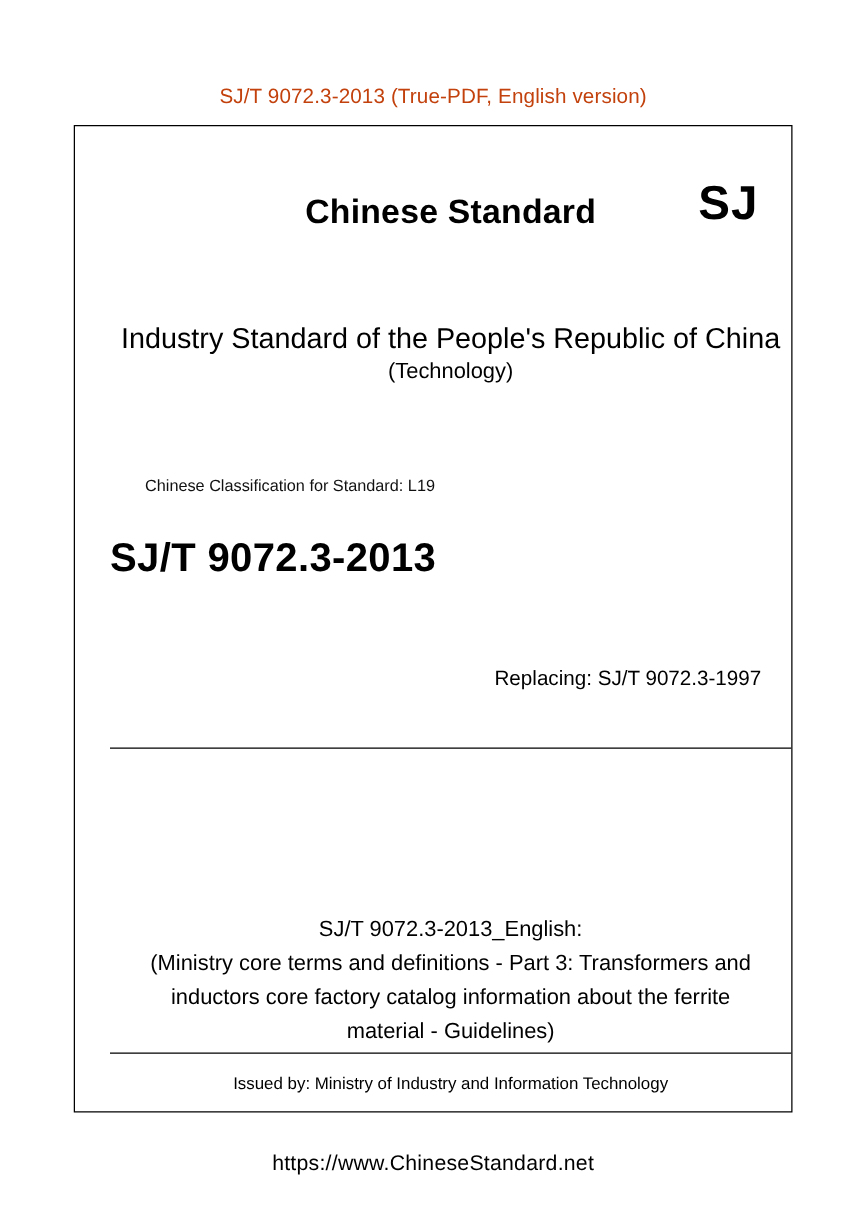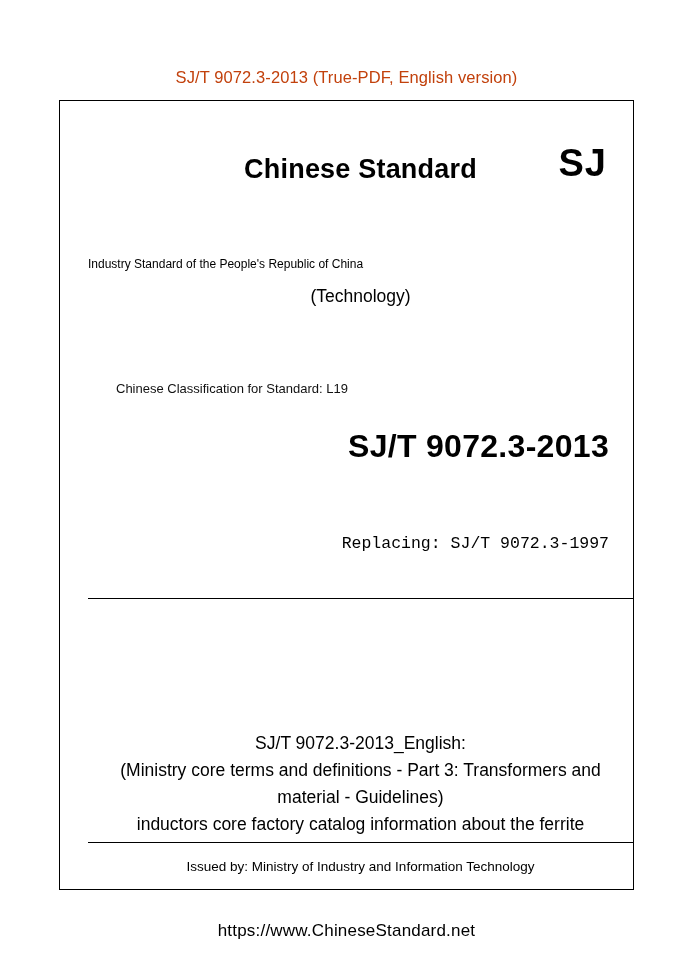--- a/index.html
+++ b/index.html
@@ -68,22 +68,22 @@
     top: -12px;
     font-size: 38px;
     font-weight: bold;
     letter-spacing: 1px;
   }
   .industry-line1 {
     position: absolute;
     top: 156px;
     left: 0;
     width: 100%;
-    text-align: left;
-    font-size: 12px;
+    text-align: center;
+    font-size: 23px;
   }
   .industry-line2 {
     position: absolute;
     top: 185px;
     left: 0;
     width: 100%;
     text-align: center;
     font-size: 17.5px;
   }
   .classification {
@@ -94,35 +94,34 @@
     color: #111;
     margin-top: 31px;
   }
   .std-number {
     position: absolute;
     top: 327px;
     left: 0;
     width: 100%;
     padding-right: 24px;
     box-sizing: border-box;
-    text-align: right;
+    text-align: left;
     font-size: 32px;
     font-weight: bold;
     letter-spacing: 0.3px;
   }
   .replacing {
     position: absolute;
     top: 433px;
     left: 0;
     width: 100%;
     padding-right: 24px;
     box-sizing: border-box;
     text-align: right;
     font-size: 16.5px;
-    font-family: Liberation Mono, monospace;
   }
   .section-two {
     position: relative;
     height: 244px;
     box-sizing: border-box;
     border-bottom: 1.5px solid #000;
     padding: 0 22px;
   }
   .english-title {
     position: absolute;
@@ -172,22 +171,22 @@
       <div class="industry-line2">(Technology)</div>
       <div class="classification">Chinese Classification for Standard: L19</div>
       <div class="std-number">SJ/T 9072.3-2013</div>
       <div class="replacing">Replacing: SJ/T 9072.3-1997</div>
     </div>
 
     <div class="section-two">
       <div class="english-title">
         <div>SJ/T 9072.3-2013_English:</div>
         <div>(Ministry core terms and definitions - Part 3: Transformers and</div>
+        <div>inductors core factory catalog information about the ferrite</div>
         <div>material - Guidelines)</div>
-        <div>inductors core factory catalog information about the ferrite</div>
       </div>
     </div>
 
     <div class="section-three">
       <div class="issued-by">Issued by: Ministry of Industry and Information Technology</div>
     </div>
 
   </div>
 
   <div class="site-url">https://www.ChineseStandard.net</div>

